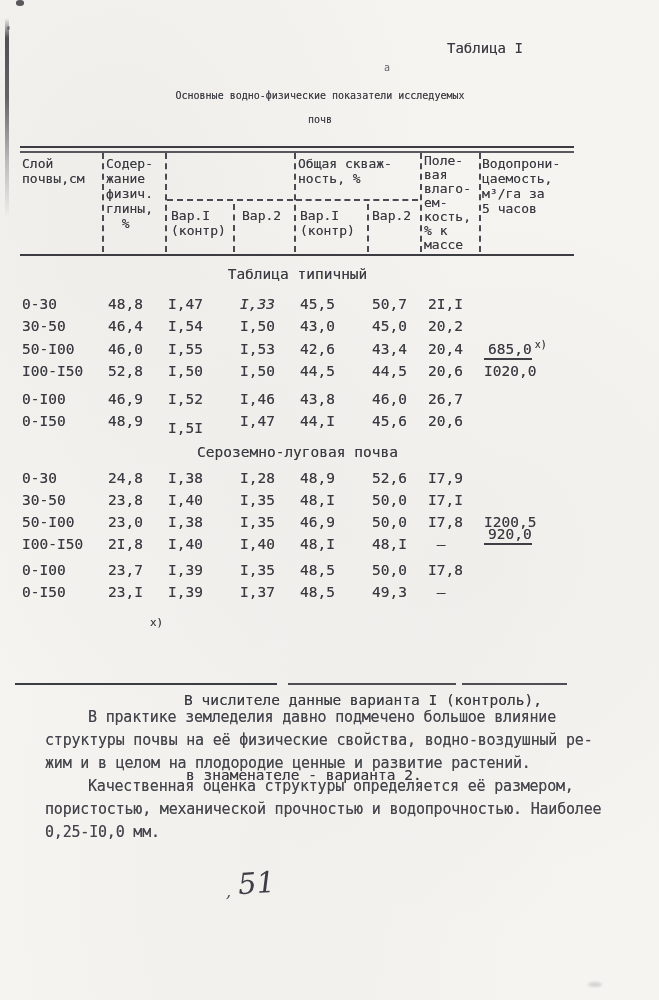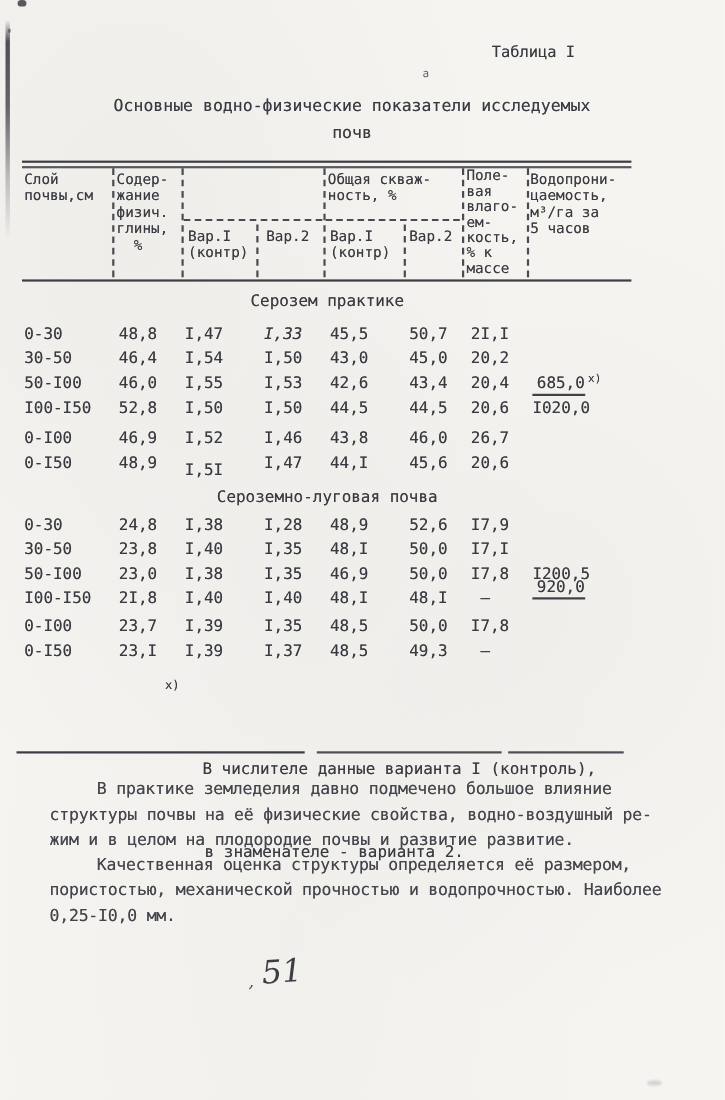--- a/index.html
+++ b/index.html
@@ -10,21 +10,21 @@
       radial-gradient(ellipse at 75% 55%, rgba(110,110,118,0.04), transparent 50%),
       radial-gradient(ellipse at 40% 85%, rgba(110,110,118,0.03), transparent 55%),
       #f6f4f0;
     font-family:"DejaVu Sans Mono", monospace;
     color:#393a41;
   }
   .t{position:absolute;white-space:pre;}
   .ink{text-shadow:0 0 0.5px rgba(45,45,55,.55);}
   .title-right{left:447px;top:40px;font-size:14px;}
   .stray-a{left:384px;top:62px;font-size:10px;opacity:.8;}
-  .heading{left:0;top:84px;width:640px;text-align:center;font-size:15px;line-height:24px;}
+  .heading{left:0;top:84px;width:640px;text-align:center;font-size:10px;line-height:24px;}
   
   .rule{position:absolute;background:#3c3c43;}
   .r-top1{left:20px;top:146px;width:554px;height:2px;}
   .r-top2{left:20px;top:151px;width:554px;height:1.6px;opacity:.85;}
   .r-hdr-bottom{left:20px;top:254px;width:554px;height:2px;}
   .dashv{position:absolute;border-left:2px dashed #4a4a52;width:0;}
   .dashh{position:absolute;border-top:2px dashed #4a4a52;height:0;}
   .hdr{font-size:13px;line-height:15px;}
   .hdr .tline{white-space:pre;}
   .h-cap{line-height:14px;}
@@ -91,21 +91,21 @@
   <div class="t ink hdr" style="left:106px;top:156px"><div class="tline">Содер-</div><div class="tline">жание</div><div class="tline">физич.</div><div class="tline">глины,</div><div class="tline">  %</div></div>
   <div class="t ink hdr" style="left:171px;top:208px"><div class="tline">Вар.I</div><div class="tline">(контр)</div></div>
   <div class="t ink hdr" style="left:242px;top:208px"><div class="tline">Вар.2</div></div>
   <div class="t ink hdr" style="left:298px;top:156px"><div class="tline">Общая скваж-</div><div class="tline">ность, %</div></div>
   <div class="t ink hdr" style="left:300px;top:208px"><div class="tline">Вар.I</div><div class="tline">(контр)</div></div>
   <div class="t ink hdr" style="left:372px;top:208px"><div class="tline">Вар.2</div></div>
   <div class="t ink hdr h-cap" style="left:424px;top:154px"><div class="tline">Поле-</div><div class="tline">вая</div><div class="tline">влаго-</div><div class="tline">ем-</div><div class="tline">кость,</div><div class="tline">% к</div><div class="tline">массе</div></div>
   <div class="t ink hdr" style="left:482px;top:156px"><div class="tline">Водопрони-</div><div class="tline">цаемость,</div><div class="tline">м³/га за</div><div class="tline">5 часов</div></div>
 
   <div id="tbl-body">
-      <div class="sec-title t ink" style="top: 266px;">Серозем практике</div>
+      <div class="sec-title t ink" style="top: 266px;">Таблица типичный</div>
       <div class="cell t ink" style="left: 22px; top: 296px;"><span class="val">0-30</span></div>
       <div class="cell t ink" style="left: 108px; top: 296px;"><span class="val">48,8</span></div>
       <div class="cell t ink" style="left: 168px; top: 296px;"><span class="val">I,47</span></div>
       <div class="cell t ink" style="left: 240px; top: 296px; font-style: italic;"><span class="val">I,33</span></div>
       <div class="cell t ink" style="left: 300px; top: 296px;"><span class="val">45,5</span></div>
       <div class="cell t ink" style="left: 372px; top: 296px;"><span class="val">50,7</span></div>
       <div class="cell t ink" style="left: 428px; top: 296px;"><span class="val">2I,I</span></div>
       <div class="cell t ink" style="left: 22px; top: 318px;"><span class="val">30-50</span></div>
       <div class="cell t ink" style="left: 108px; top: 318px;"><span class="val">46,4</span></div>
       <div class="cell t ink" style="left: 168px; top: 318px;"><span class="val">I,54</span></div>
@@ -193,19 +193,19 @@
   <div class="t ink footnote">
     <span class="fn-marker">х)</span>
     <div class="fn1">В числителе данные варианта I (контроль),</div>
     <div class="fn2">в знаменателе - варианта 2.</div>
   </div>
 
   <div class="rule" style="left:15px;top:683px;width:262px;height:2px"></div>
   <div class="rule" style="left:288px;top:683px;width:168px;height:2px;opacity:.9"></div>
   <div class="rule" style="left:462px;top:683px;width:105px;height:2px;opacity:.9"></div>
 
-  <div class="t ink para p1"><div class="tline">В практике земледелия давно подмечено большое влияние</div><div class="tline">структуры почвы на её физические свойства, водно-воздушный ре-</div><div class="tline">жим и в целом на плодородие почвы и развитие развитие.</div></div>
+  <div class="t ink para p1"><div class="tline">В практике земледелия давно подмечено большое влияние</div><div class="tline">структуры почвы на её физические свойства, водно-воздушный ре-</div><div class="tline">жим и в целом на плодородие ценные и развитие растений.</div></div>
   <div class="t ink para p2"><div class="tline">Качественная оценка структуры определяется её размером,</div><div class="tline">пористостью, механической прочностью и водопрочностью. Наиболее</div><div class="tline">0,25-I0,0 мм.</div></div>
 
   <div class="t pn-comma">,</div>
   <div class="t page-number">51</div>
 
 </div>
 
 </body></html>

